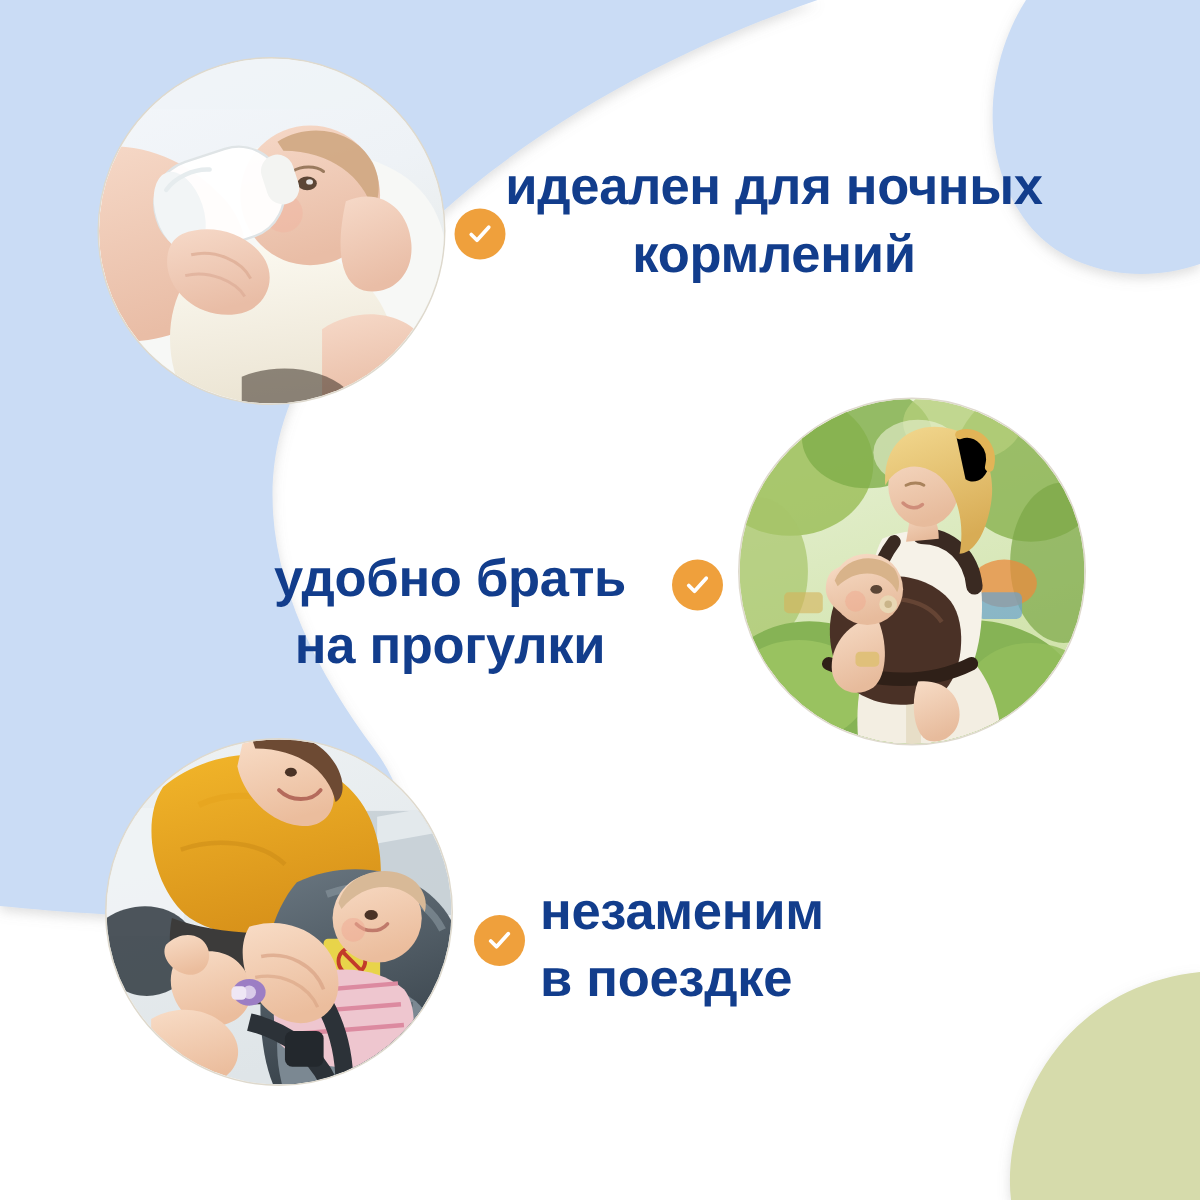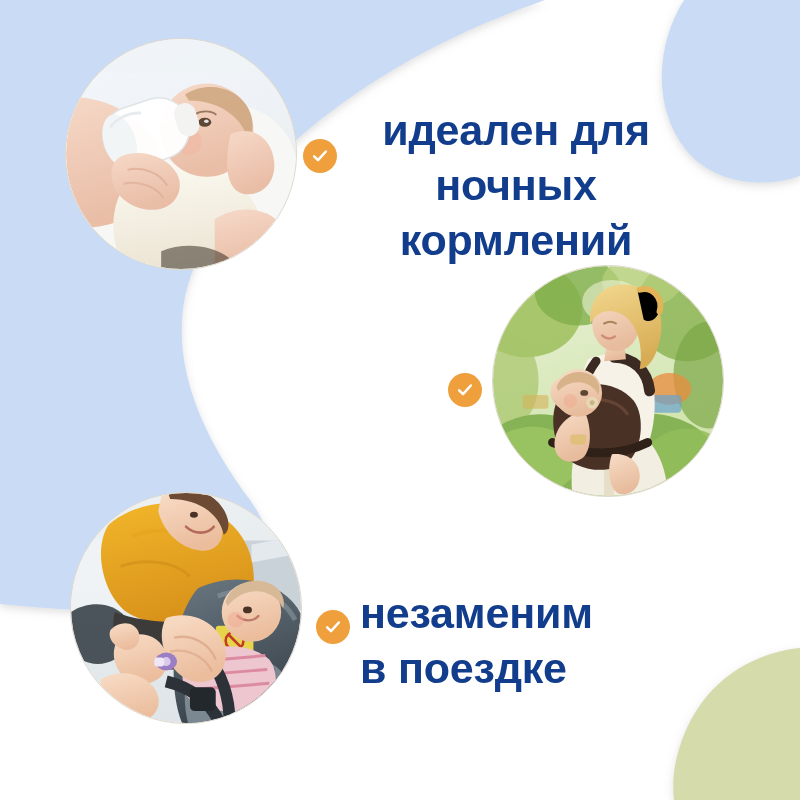--- a/index.html
+++ b/index.html
@@ -59,21 +59,21 @@
   .badge svg { display: block; width: 20px; height: 20px; }
   .badge-1 { left: 303px; top: 139px; }
   .badge-2 { left: 448px; top: 373px; }
   .badge-3 { left: 316px; top: 610px; }
 
   
   .caption {
     position: absolute;
     color: #123d8c;
     font-weight: 700;
-    font-size: 43px;
+    font-size: 35px;
     line-height: 1.28;
     letter-spacing: -0.2px;
     white-space: pre-line;
   }
   .caption-1 { left: 336px; top: 103px; width: 360px; text-align: center; }
   .caption-2 { left: 160px; top: 364px; width: 280px; text-align: center; }
   .caption-3 { left: 360px; top: 586px; width: 300px; text-align: left; }
 </style>
 </head>
 <body>
@@ -170,20 +170,22 @@
 
   <div class="badge badge-1">
     <svg viewBox="0 0 24 24" xmlns="http://www.w3.org/2000/svg">
       <path d="M5 12.4 L9.6 17 L19 6.6" fill="none" stroke="#ffffff" stroke-width="3" stroke-linecap="round" stroke-linejoin="round"></path>
     </svg>
   </div>
 
   <div class="caption caption-1">идеален для ночных
 кормлений</div>
 
+  <div class="caption caption-2">удобно брать
+на прогулки</div>
 
   <div class="badge badge-2">
     <svg viewBox="0 0 24 24" xmlns="http://www.w3.org/2000/svg">
       <path d="M5 12.4 L9.6 17 L19 6.6" fill="none" stroke="#ffffff" stroke-width="3" stroke-linecap="round" stroke-linejoin="round"></path>
     </svg>
   </div>
 
   <div class="photo-circle circle-2">
     <svg class="photo-svg" viewBox="0 0 232 232" xmlns="http://www.w3.org/2000/svg">
       <defs>

